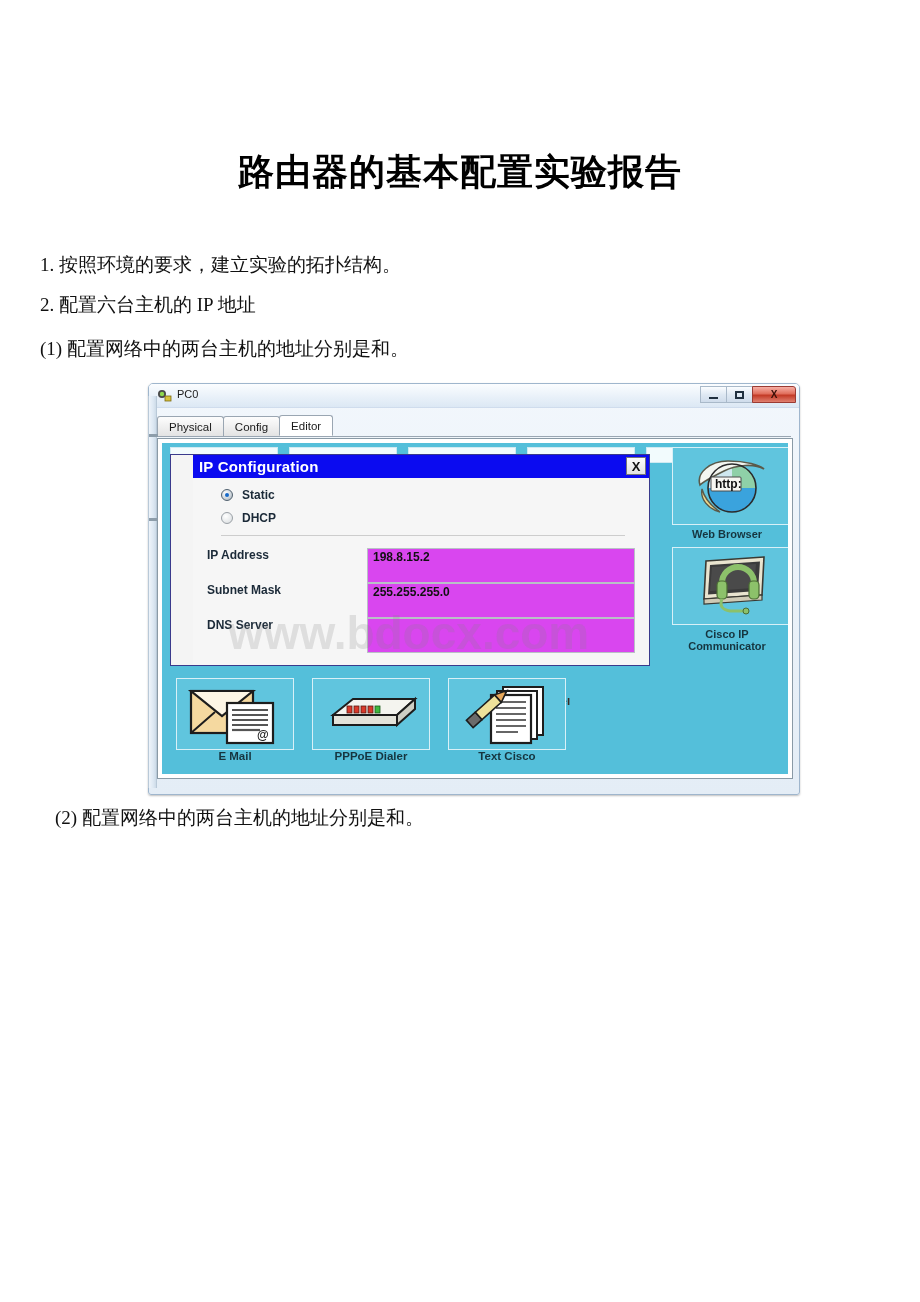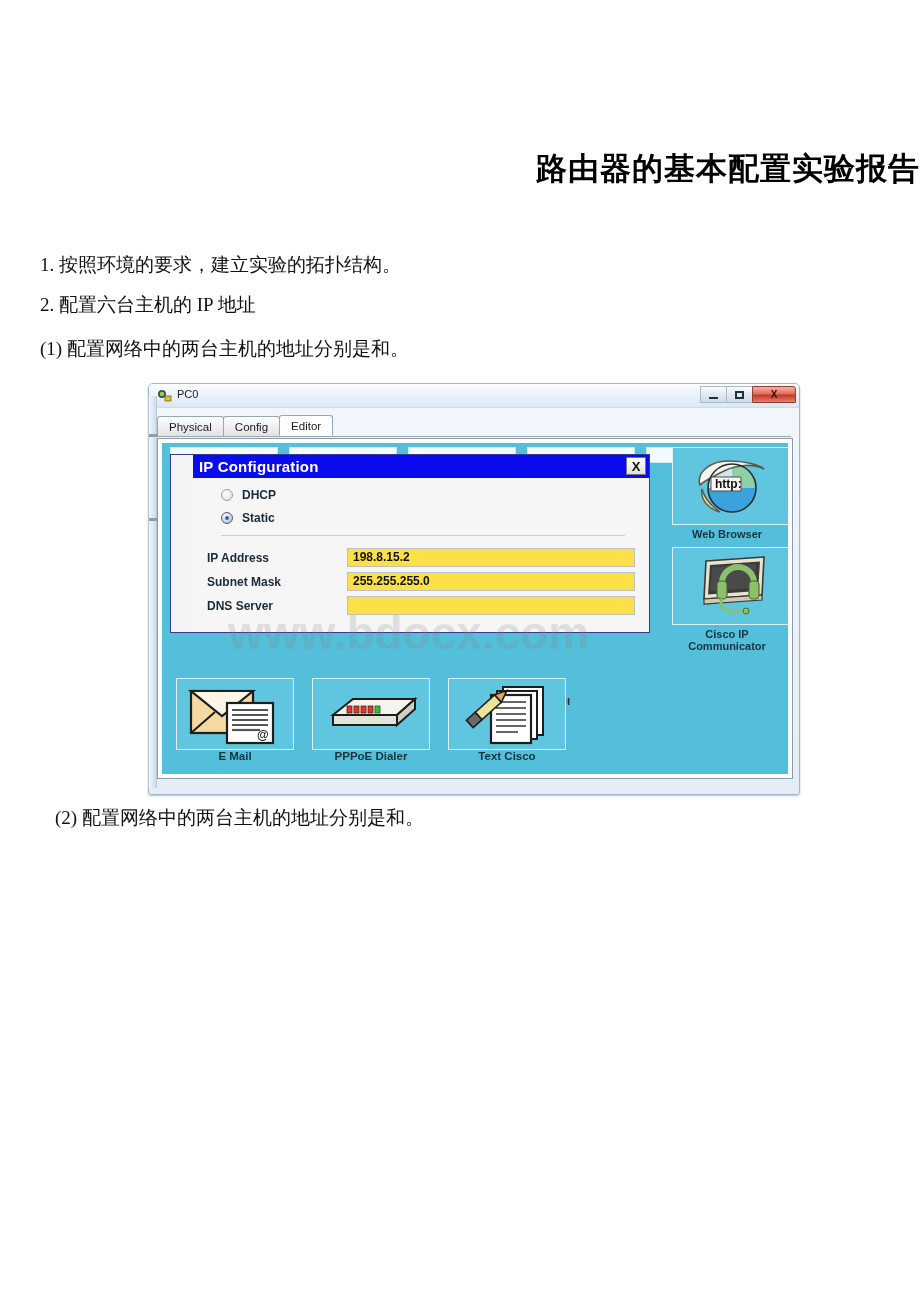--- a/index.html
+++ b/index.html
@@ -15,23 +15,23 @@
     overflow: hidden;
   }
 
   
   .doc {
     position: absolute;
     left: 0; top: 0;
     width: 920px;
   }
   .doc-title {
-    text-align: right;
+    text-align: center;
     font-family: "Liberation Serif", serif;
-    font-size: 31px;
+    font-size: 36px;
     font-weight: bold;
     color: #000;
     margin: 0;
     padding-top: 148px;
     letter-spacing: 1px;
   }
   .doc-subtitle {
     text-align: center;
     font-family: "Liberation Serif", serif;
     font-size: 19px;
@@ -317,36 +317,36 @@
     font-size: 12px;
     color: #1b2a38;
     font-weight: bold;
   }
   .hr {
     margin: 10px 10px 12px 14px;
     height: 1px;
     background: #cdcdcd;
   }
   .field-row {
-    display: flex; align-items: center;
-    margin-bottom: 5px;
+    display: flex; align-items: flex-start;
+    gap: 20px;
   }
   .field-label {
     width: 140px;
     font-family: "Liberation Sans", sans-serif;
     font-size: 12px;
     font-weight: bold;
     color: #1b2a38;
   }
   .field-input {
     flex: 1;
-    height: 19px;
+    height: 35px;
     box-sizing: border-box;
     border: 1px solid #b9c0c6;
-    background: #fde047;
+    background: #d946ef;
     font-family: "Liberation Sans", sans-serif;
     font-size: 12px;
     font-weight: bold;
     color: #111;
     padding: 0 5px;
     line-height: 17px;
   }
 
   
   .watermark {
@@ -552,27 +552,27 @@
       </div>
 
       <div class="ipconf">
         <div class="ipconf-title">
           <span class="ipconf-title-text">IP Configuration</span>
           <div class="ipconf-close">X</div>
         </div>
         <div class="ipconf-body">
 
           <div class="radio-row">
+            <span class="radio checked"></span>
+            <span class="radio-label">Static</span>
+          </div>
+
+          <div class="radio-row">
             <span class="radio"></span>
             <span class="radio-label">DHCP</span>
-          </div>
-
-          <div class="radio-row">
-            <span class="radio checked"></span>
-            <span class="radio-label">Static</span>
           </div>
 
           <div class="hr"></div>
 
           <div class="field-row">
             <span class="field-label">IP Address</span>
             <div class="field-input">198.8.15.2</div>
           </div>
 
           <div class="field-row">

